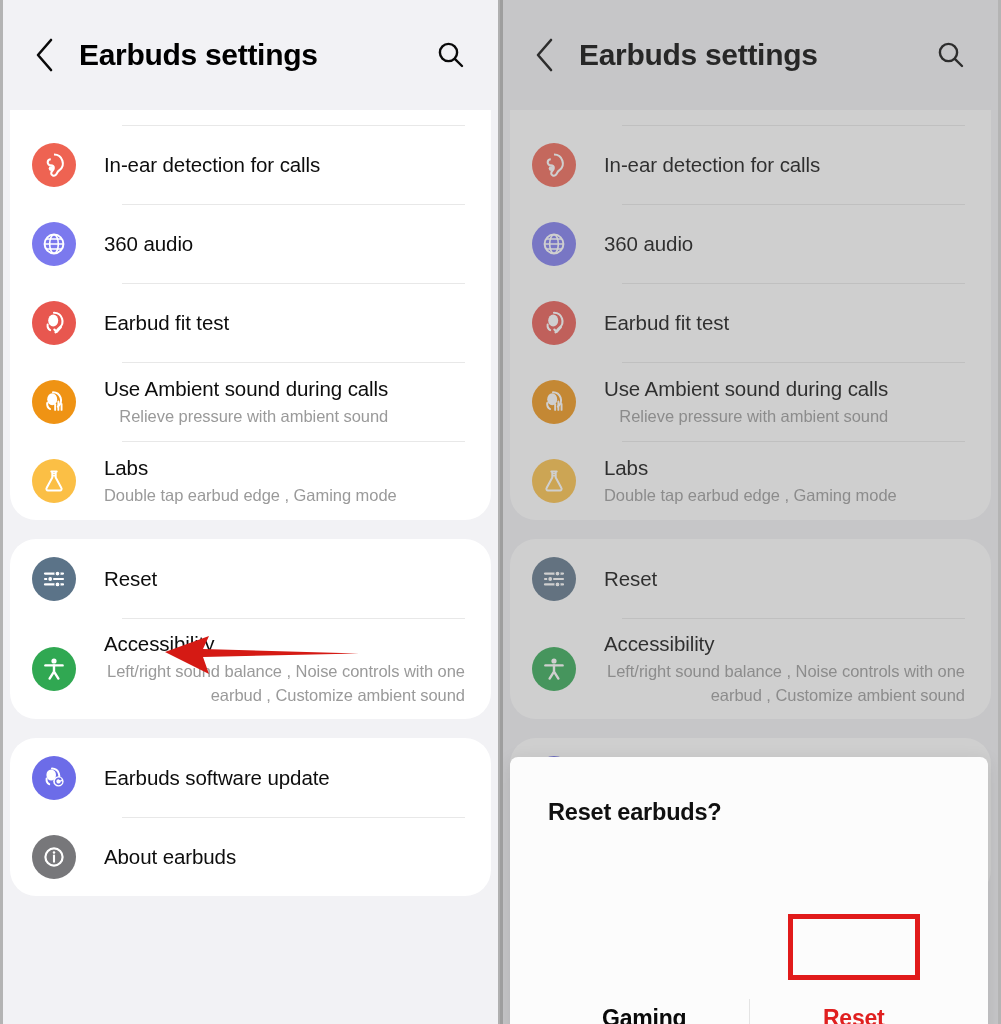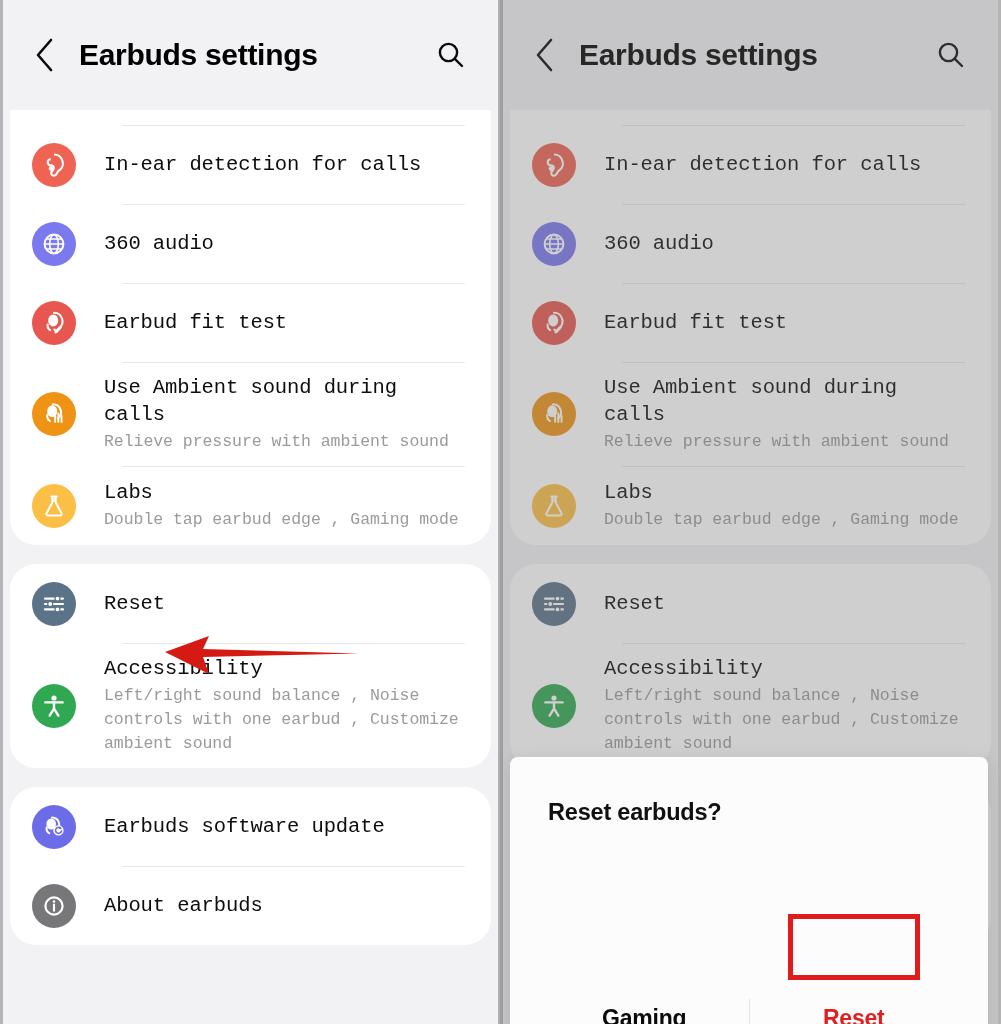--- a/index.html
+++ b/index.html
@@ -57,21 +57,20 @@
   }
   .header-spacer { flex: 1 1 auto; }
   .search-btn { width: 42px; height: 42px; display:flex; align-items:center; justify-content:center; cursor:pointer; }
 
   
   .body {
     position: absolute;
     top: 110px; left: 0; right: 0; bottom: 0;
     background: #f2f2f5;
     padding: 0 7px;
-    font-family: Liberation Mono, monospace;
   }
   .card {
     background: #ffffff;
     border-radius: 26px;
     margin-bottom: 19px;
     overflow: hidden;
   }
   
   .card.clipped { margin-top: -64px; border-radius: 26px; }
 
@@ -102,20 +101,21 @@
     color: #0d0d0d;
     line-height: 27px;
     letter-spacing: -0.1px;
   }
   .row-sub {
     font-size: 16.5px;
     color: #9a9a9a;
     line-height: 24px;
     margin-top: 2px;
     letter-spacing: -0.05px;
+    text-align: right;
   }
 
   
   .glyph { display:block; }
 
   
   .annot-arrow {
     position: absolute;
     left: 160px; top: 628px;
     width: 200px; height: 52px;

